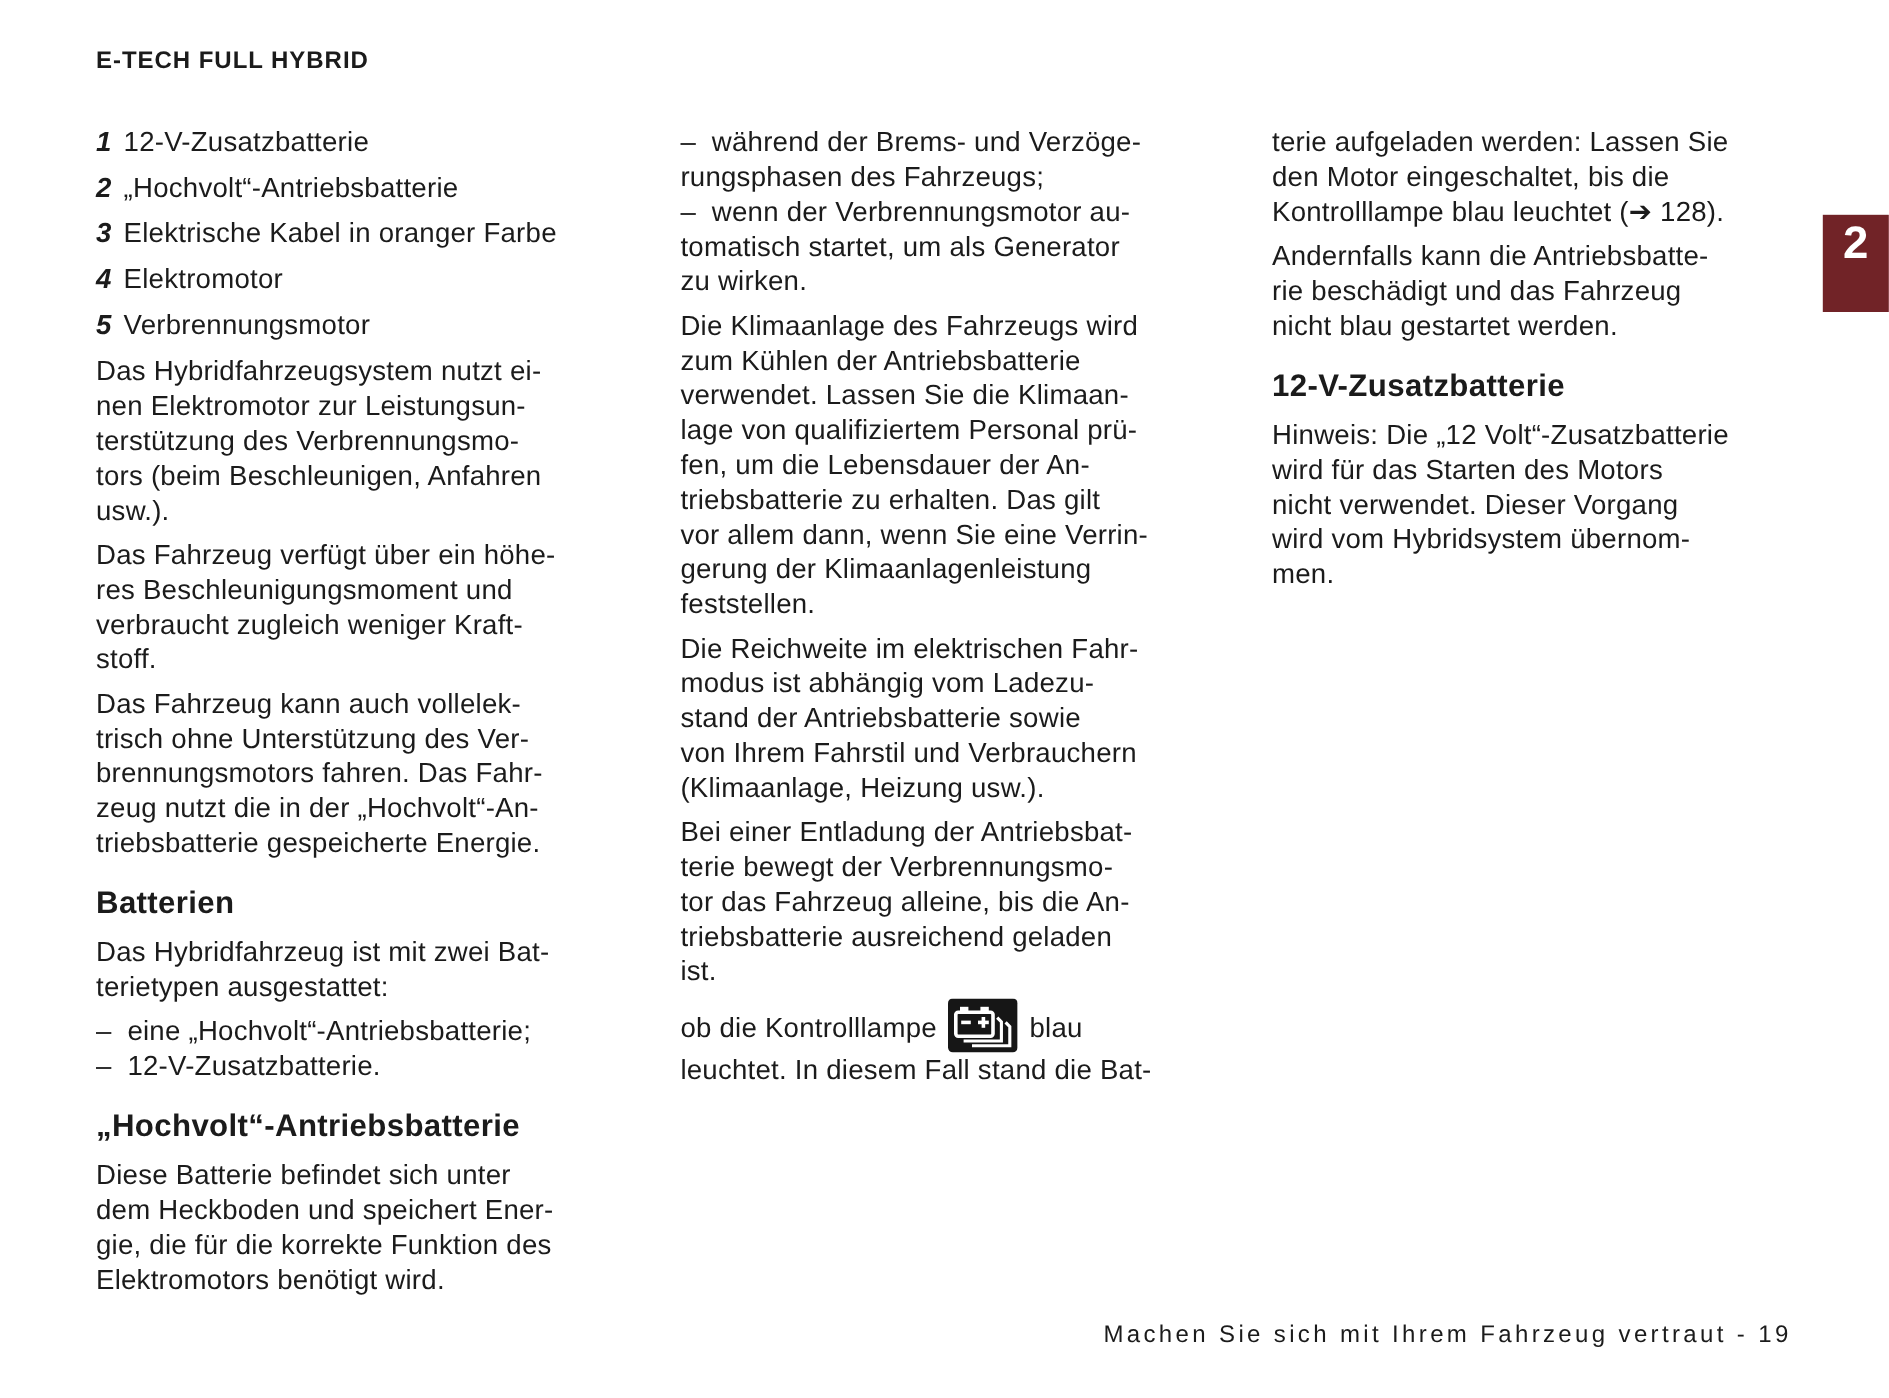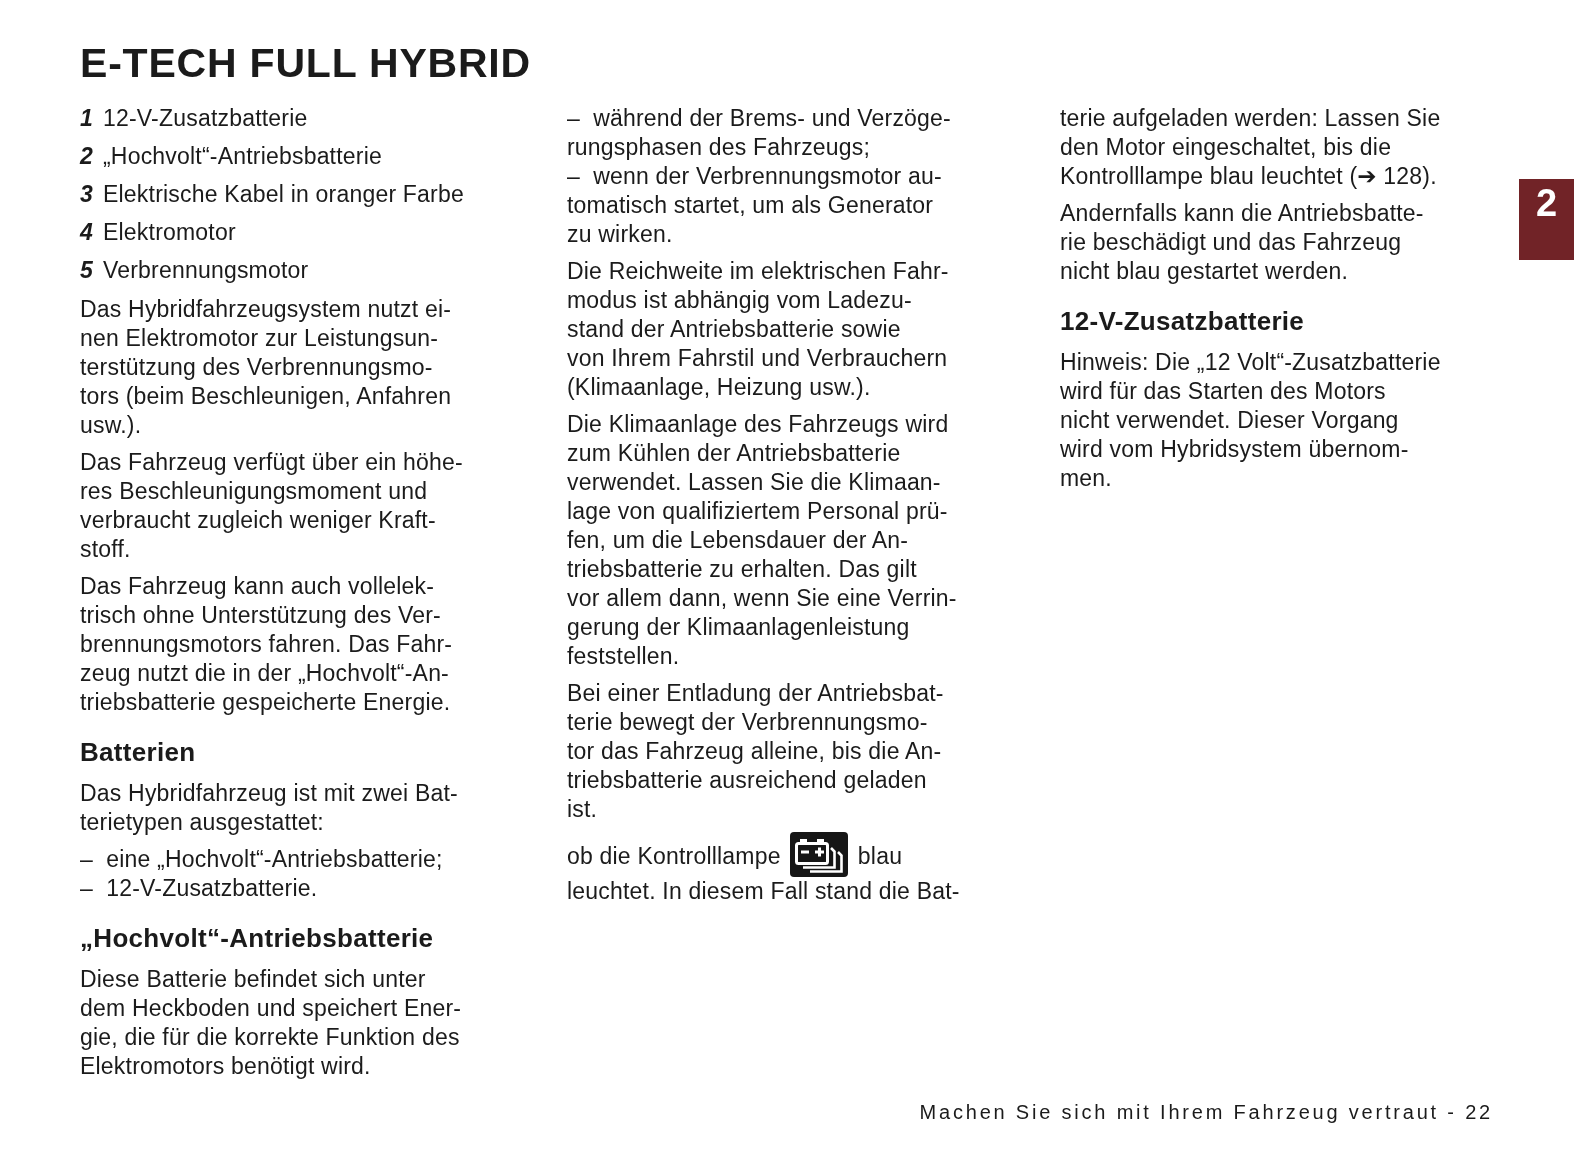--- a/index.html
+++ b/index.html
@@ -3,21 +3,21 @@
 <meta charset="utf-8">
 <style>
   html,body{margin:0;padding:0;}
   body{
     width:1574px;height:1165px;position:relative;background:#ffffff;
     color:#1b1b1b;font-family:"Liberation Sans","DejaVu Sans",sans-serif;
     overflow:hidden;
   }
   .title{
     position:absolute;left:80px;top:40px;margin:0;
-    font-size:41px;font-weight:700;letter-spacing:.8px;
+    font-size:20px;font-weight:700;letter-spacing:.8px;
   }
   .col{
     position:absolute;top:104px;width:462px;
     font-size:23px;line-height:29px;letter-spacing:.2px;
   }
   .c1{left:80px;}
   .c2{left:567px;}
   .c3{left:1060px;}
   .col p{margin:0 0 8px 0;white-space:pre-wrap;}
   .legend{margin:0 0 10px 0;}
@@ -99,34 +99,34 @@
 gie, die für die korrekte Funktion des
 Elektromotors benötigt wird.</p>
   </div>
 
   <div class="col c2">
     <p>–  während der Brems- und Verzöge-
 rungsphasen des Fahrzeugs;
 –  wenn der Verbrennungsmotor au-
 tomatisch startet, um als Generator
 zu wirken.</p>
-    <p>Die Reichweite im elektrischen Fahr-
-modus ist abhängig vom Ladezu-
-stand der Antriebsbatterie sowie
-von Ihrem Fahrstil und Verbrauchern
-(Klimaanlage, Heizung usw.).</p>
     <p>Die Klimaanlage des Fahrzeugs wird
 zum Kühlen der Antriebsbatterie
 verwendet. Lassen Sie die Klimaan-
 lage von qualifiziertem Personal prü-
 fen, um die Lebensdauer der An-
 triebsbatterie zu erhalten. Das gilt
 vor allem dann, wenn Sie eine Verrin-
 gerung der Klimaanlagenleistung
 feststellen.</p>
+    <p>Die Reichweite im elektrischen Fahr-
+modus ist abhängig vom Ladezu-
+stand der Antriebsbatterie sowie
+von Ihrem Fahrstil und Verbrauchern
+(Klimaanlage, Heizung usw.).</p>
     <p>Bei einer Entladung der Antriebsbat-
 terie bewegt der Verbrennungsmo-
 tor das Fahrzeug alleine, bis die An-
 triebsbatterie ausreichend geladen
 ist.</p>
     <p class="iconline"><span>ob die Kontrolllampe </span><svg class="lamp" width="58" height="45" viewBox="0 0 58 45" aria-hidden="true">
         <rect x="0" y="0" width="58" height="45" rx="4" fill="#161616"></rect>
         <rect x="10" y="7" width="7" height="6" fill="#ffffff"></rect>
         <rect x="27" y="7" width="7" height="6" fill="#ffffff"></rect>
         <rect x="6.5" y="11.5" width="31" height="20" rx="2" fill="none" stroke="#ffffff" stroke-width="3"></rect>
@@ -147,15 +147,15 @@
 rie beschädigt und das Fahrzeug
 nicht blau gestartet werden.</p>
     <h2>12-V-Zusatzbatterie</h2>
     <p><span class="bold">Hinweis:</span><span> Die „12 Volt“-Zusatzbatterie
 wird für das Starten des Motors
 nicht verwendet. Dieser Vorgang
 wird vom Hybridsystem übernom-
 men.</span></p>
   </div>
 
-  <div class="footer">Machen Sie sich mit Ihrem Fahrzeug vertraut - 22</div>
+  <div class="footer">Machen Sie sich mit Ihrem Fahrzeug vertraut - 19</div>
 
 </div>
 
 </body></html>

